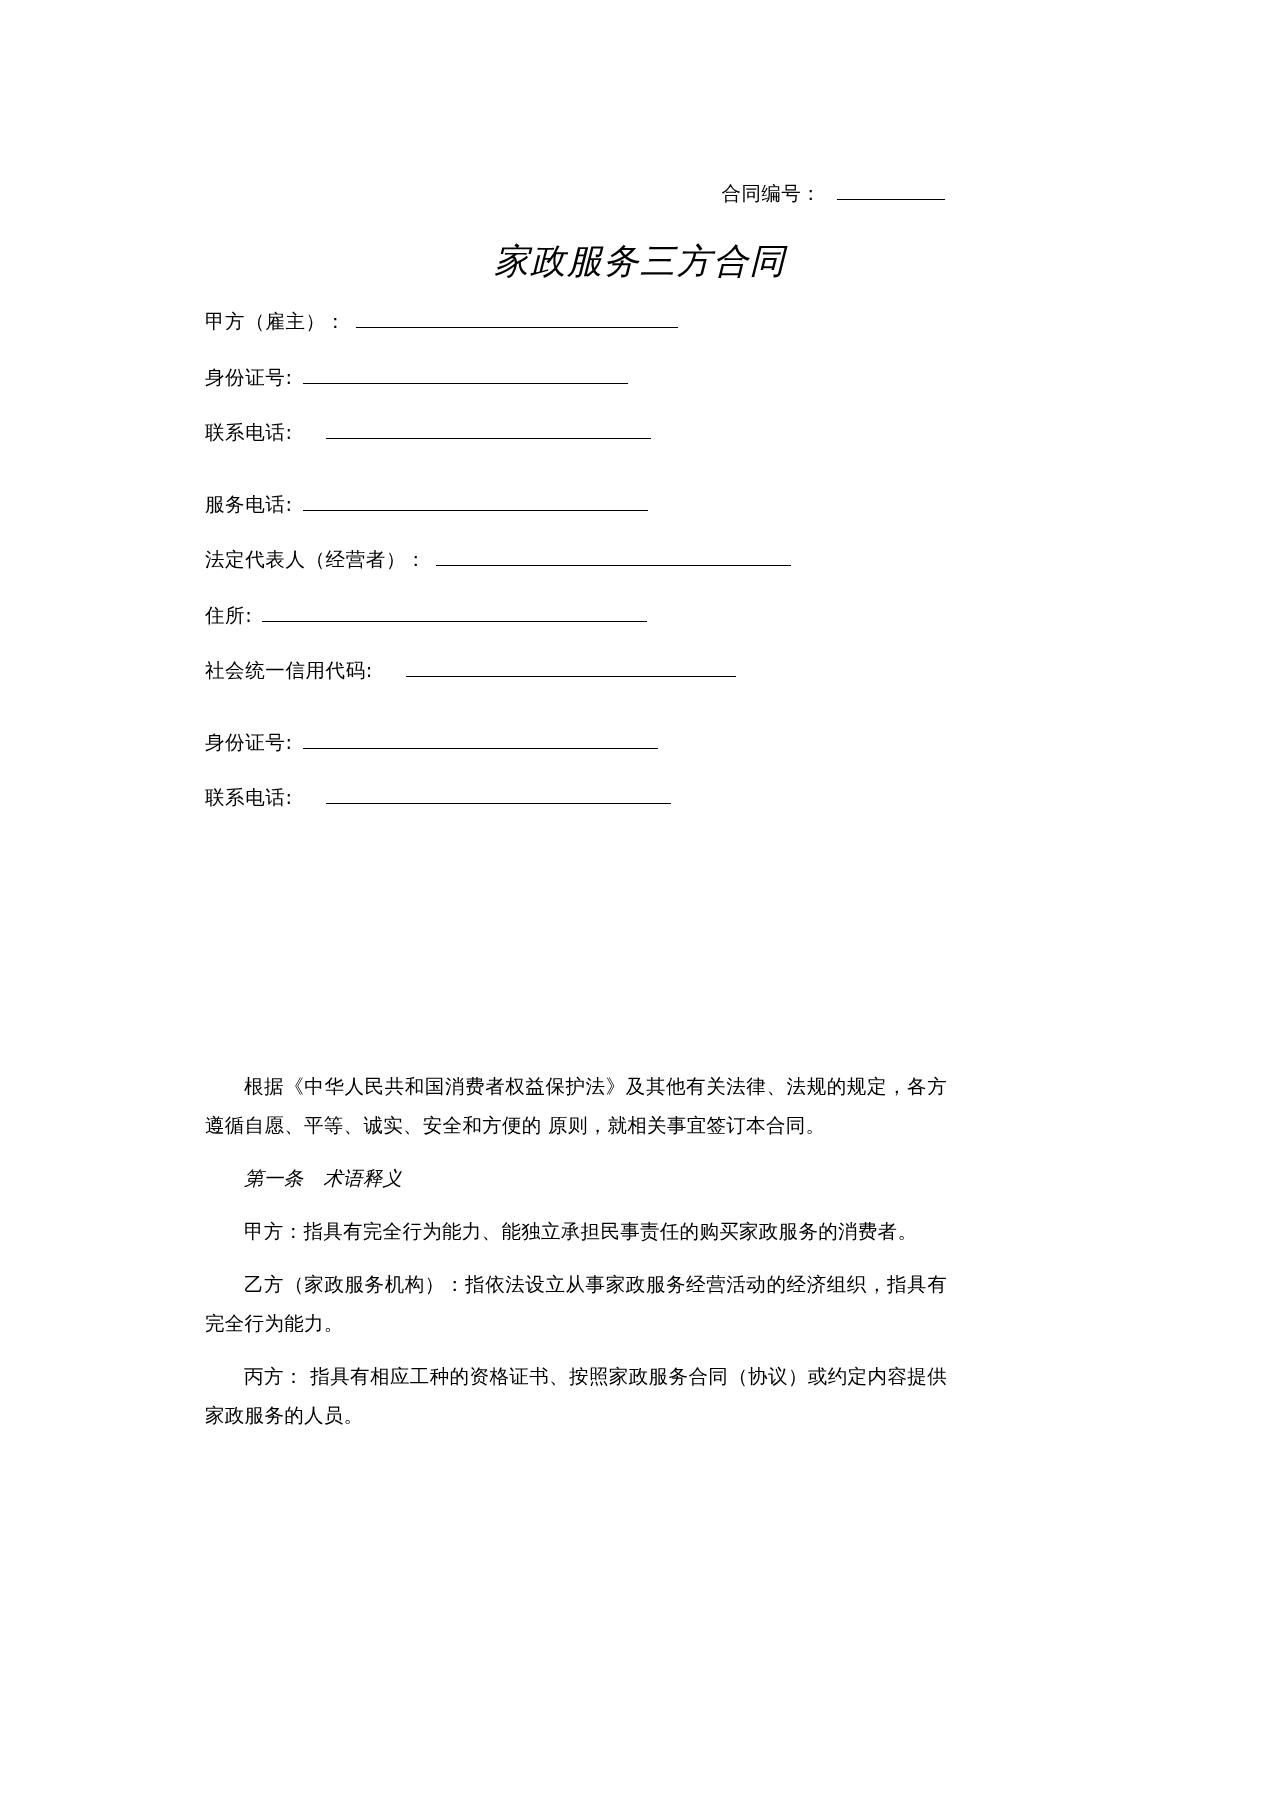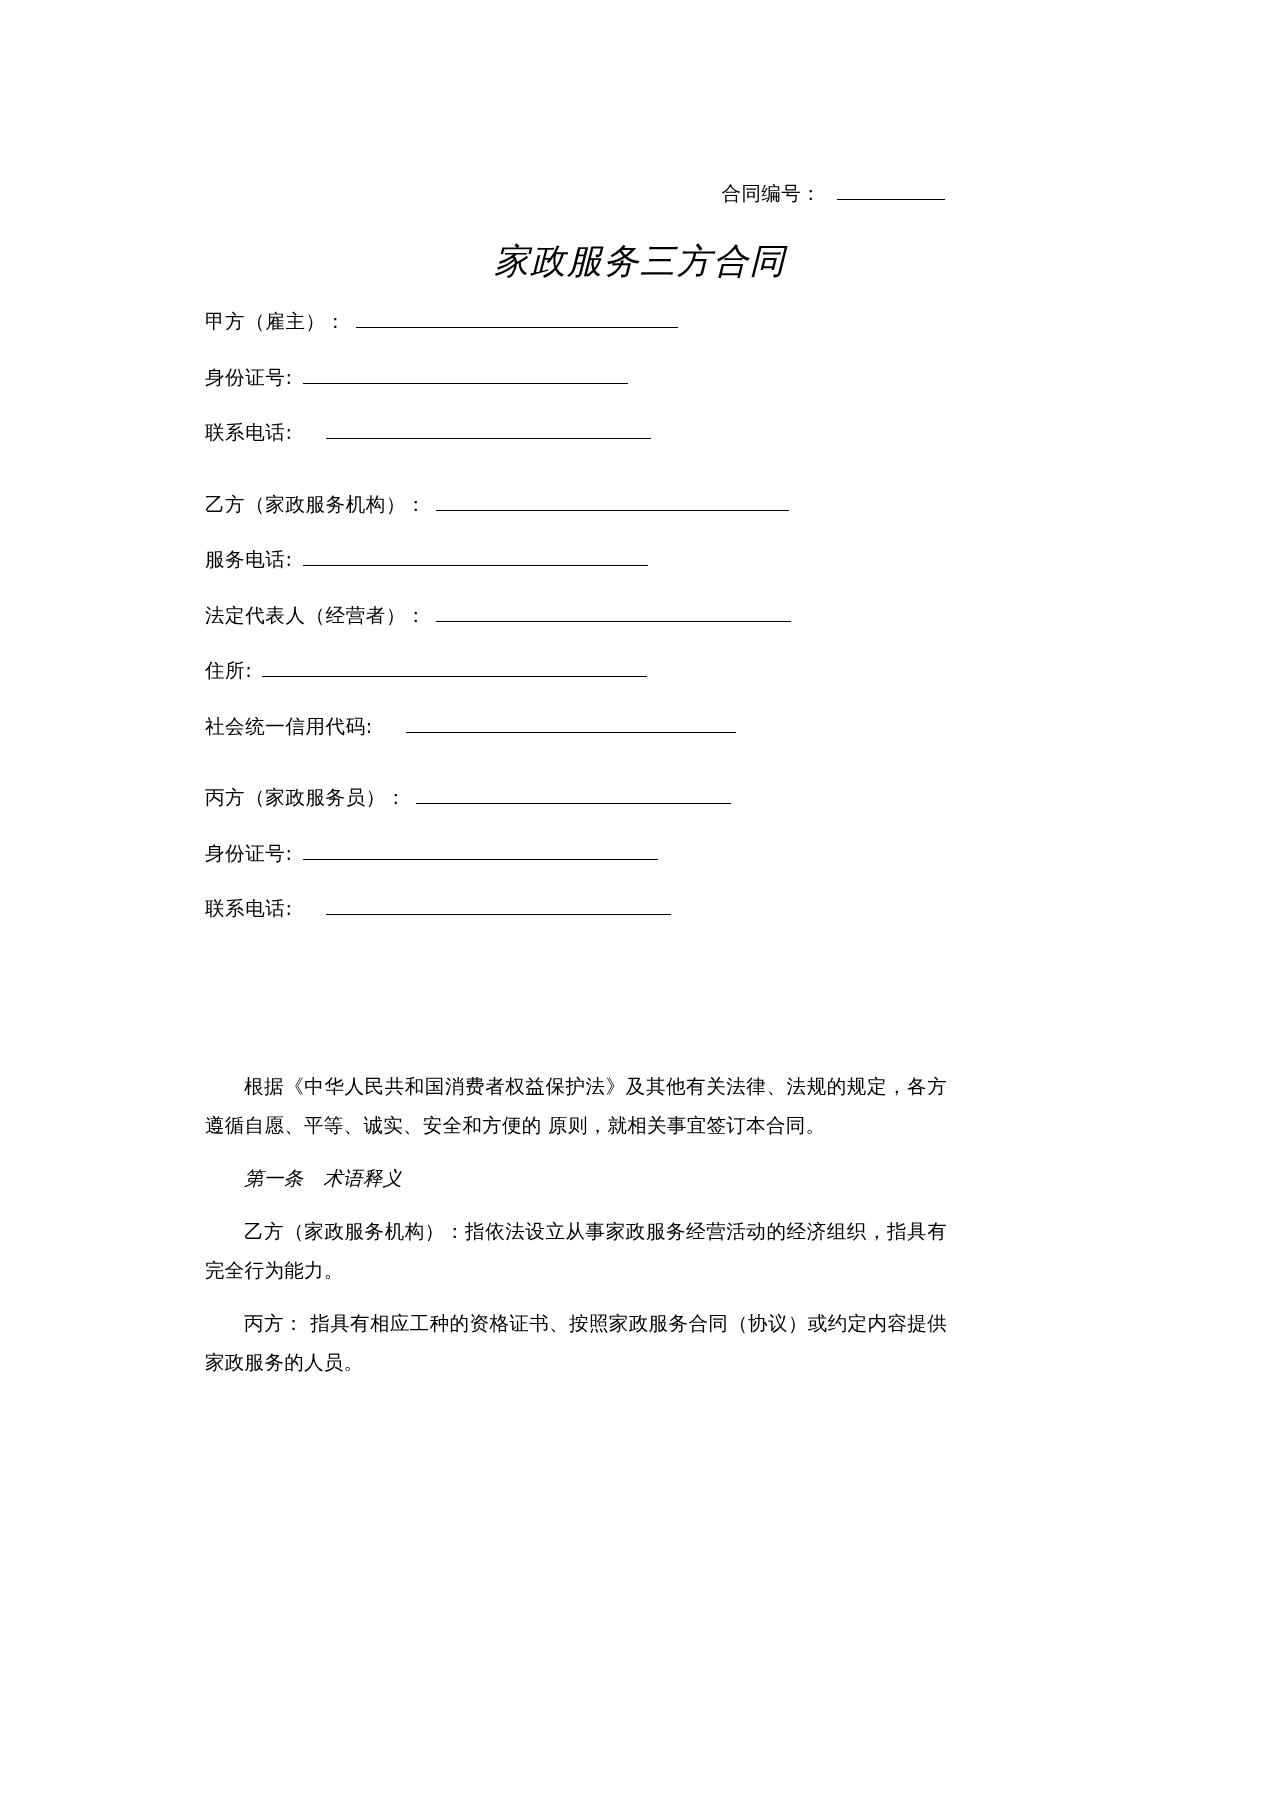--- a/index.html
+++ b/index.html
@@ -136,58 +136,51 @@
         <span class="field-blank" style="width: 325px;"></span>
       </div>
       <div class="field-row">
         <span class="field-label">联系电话:</span>
         <span class="field-blank" style="width: 325px;"></span>
       </div>
     </div>
 
     <div class="party-group">
       <div class="field-row">
-        <span class="field-label">乙方（家政服务机构）：</span>
-        <span class="field-blank" style="width: 353px;"></span>
-      </div>
-      <div class="field-row">
         <span class="field-label">服务电话:</span>
         <span class="field-blank" style="width: 345px;"></span>
       </div>
       <div class="field-row">
         <span class="field-label">法定代表人（经营者）：</span>
         <span class="field-blank" style="width: 355px;"></span>
       </div>
       <div class="field-row">
         <span class="field-label">住所:</span>
         <span class="field-blank" style="width: 385px;"></span>
       </div>
       <div class="field-row">
         <span class="field-label">社会统一信用代码:</span>
         <span class="field-blank" style="width: 330px;"></span>
       </div>
     </div>
 
     <div class="party-group">
       <div class="field-row">
-        <span class="field-label">丙方（家政服务员）：</span>
-        <span class="field-blank" style="width: 315px;"></span>
-      </div>
-      <div class="field-row">
         <span class="field-label">身份证号:</span>
         <span class="field-blank" style="width: 355px;"></span>
       </div>
       <div class="field-row">
         <span class="field-label">联系电话:</span>
         <span class="field-blank" style="width: 345px;"></span>
       </div>
     </div>
 
   </div>
 
   <div class="body-text">
     <p>根据《中华人民共和国消费者权益保护法》及其他有关法律、法规的规定，各方遵循自愿、平等、诚实、安全和方便的 原则，就相关事宜签订本合同。</p>
     <p class="clause-head">第一条　术语释义</p>
+    <p>甲方：指具有完全行为能力、能独立承担民事责任的购买家政服务的消费者。</p>
     <p>乙方（家政服务机构）：指依法设立从事家政服务经营活动的经济组织，指具有完全行为能力。</p>
     <p>丙方： 指具有相应工种的资格证书、按照家政服务合同（协议）或约定内容提供家政服务的人员。</p>
   </div>
 
 </div>
 
 </body></html>

